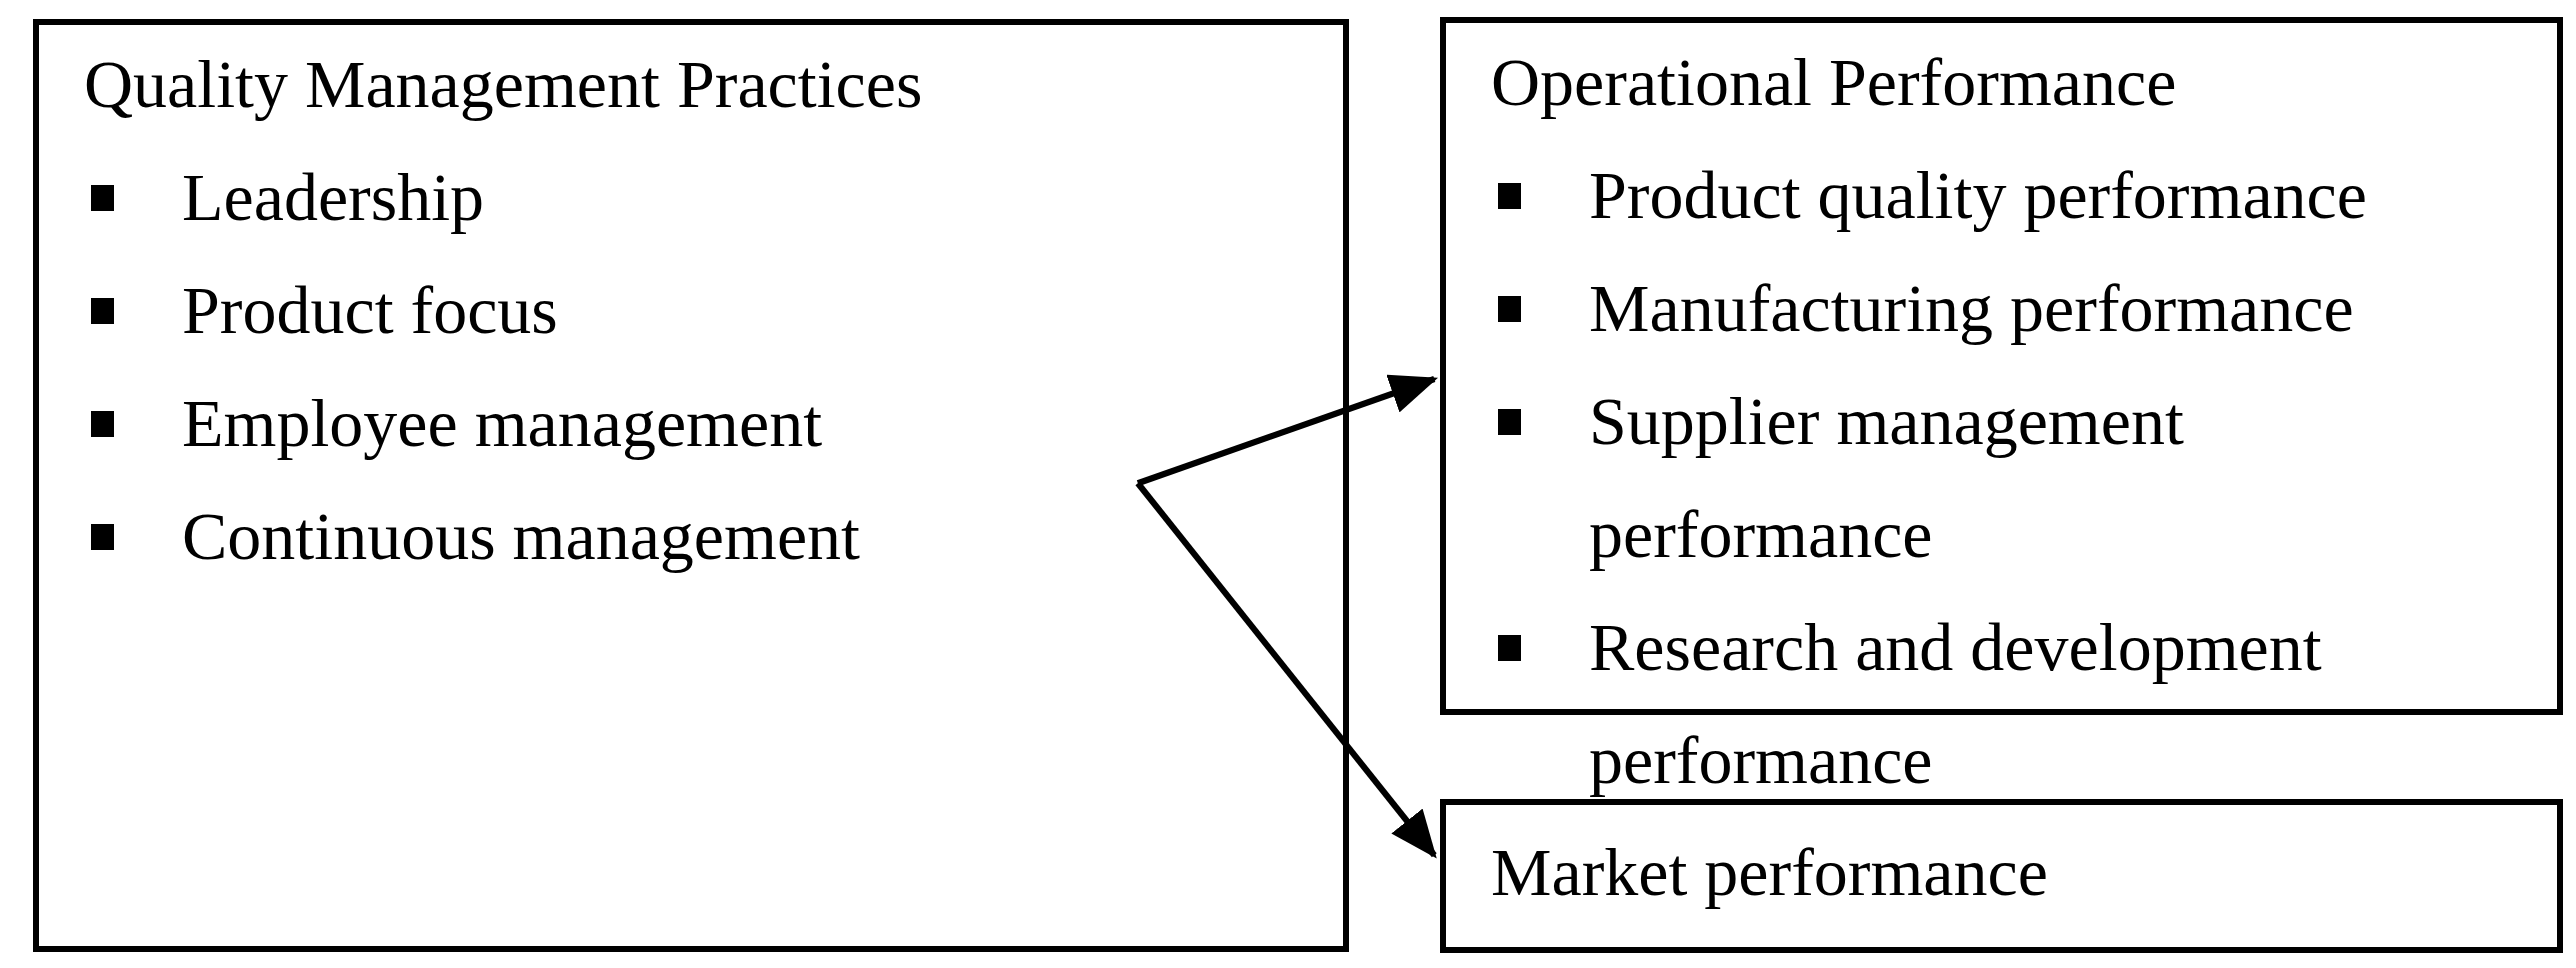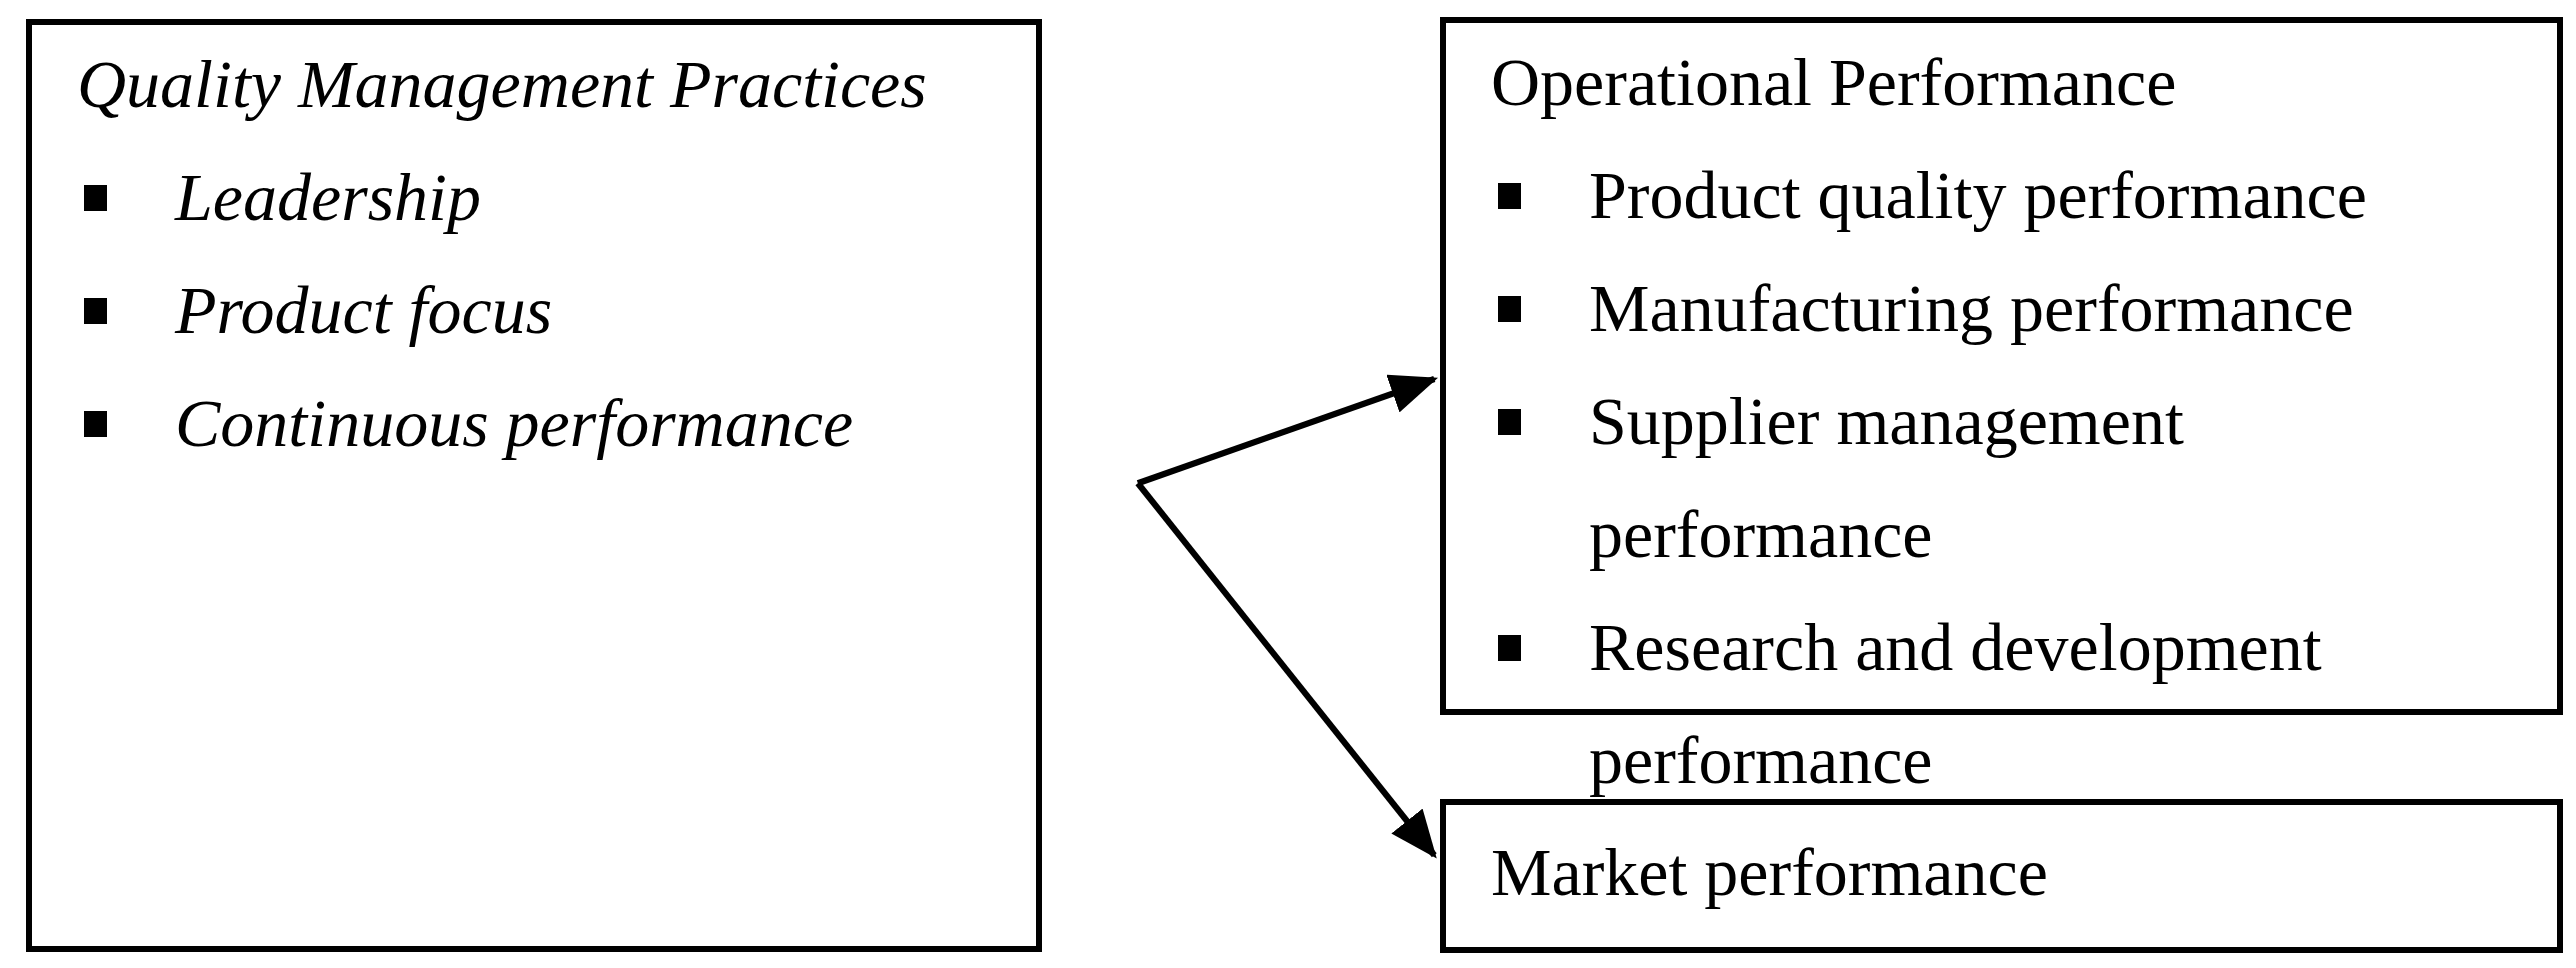--- a/index.html
+++ b/index.html
@@ -16,26 +16,25 @@
     color: #000000;
     overflow: hidden;
   }
   .box {
     position: absolute;
     box-sizing: border-box;
     border: 6.2px solid #000000;
     background: #ffffff;
   }
   .box-qmp {
-    left: 26px;
+    left: 33px;
     top: 18.5px;
-    width: 1016px;
+    width: 1316px;
     height: 933px;
     padding-top: 3.1px;
-    font-style: italic;
   }
   .box-op {
     left: 1440px;
     top: 17px;
     width: 1123px;
     height: 698px;
     padding-top: 3.1px;
   }
   .box-market {
     left: 1440px;
@@ -86,33 +85,34 @@
     <div class="bullet-item">
       <span class="bullet"></span>
       <span>Leadership</span>
     </div>
     <div class="bullet-item">
       <span class="bullet"></span>
       <span>Product focus</span>
     </div>
     <div class="bullet-item">
       <span class="bullet"></span>
+      <span>Employee management</span>
     </div>
     <div class="bullet-item">
       <span class="bullet"></span>
     </div>
     <div class="bullet-item">
       <span class="bullet"></span>
     </div>
     <div class="bullet-item">
       <span class="bullet"></span>
     </div>
     <div class="bullet-item">
       <span class="bullet"></span>
-      <span>Continuous performance</span>
+      <span>Continuous management</span>
     </div>
   </div>
 
   <div class="box box-op">
     <div class="box-title">Operational Performance</div>
     <div class="bullet-item">
       <span class="bullet"></span>
       <span>Product quality performance</span>
     </div>
     <div class="bullet-item">

